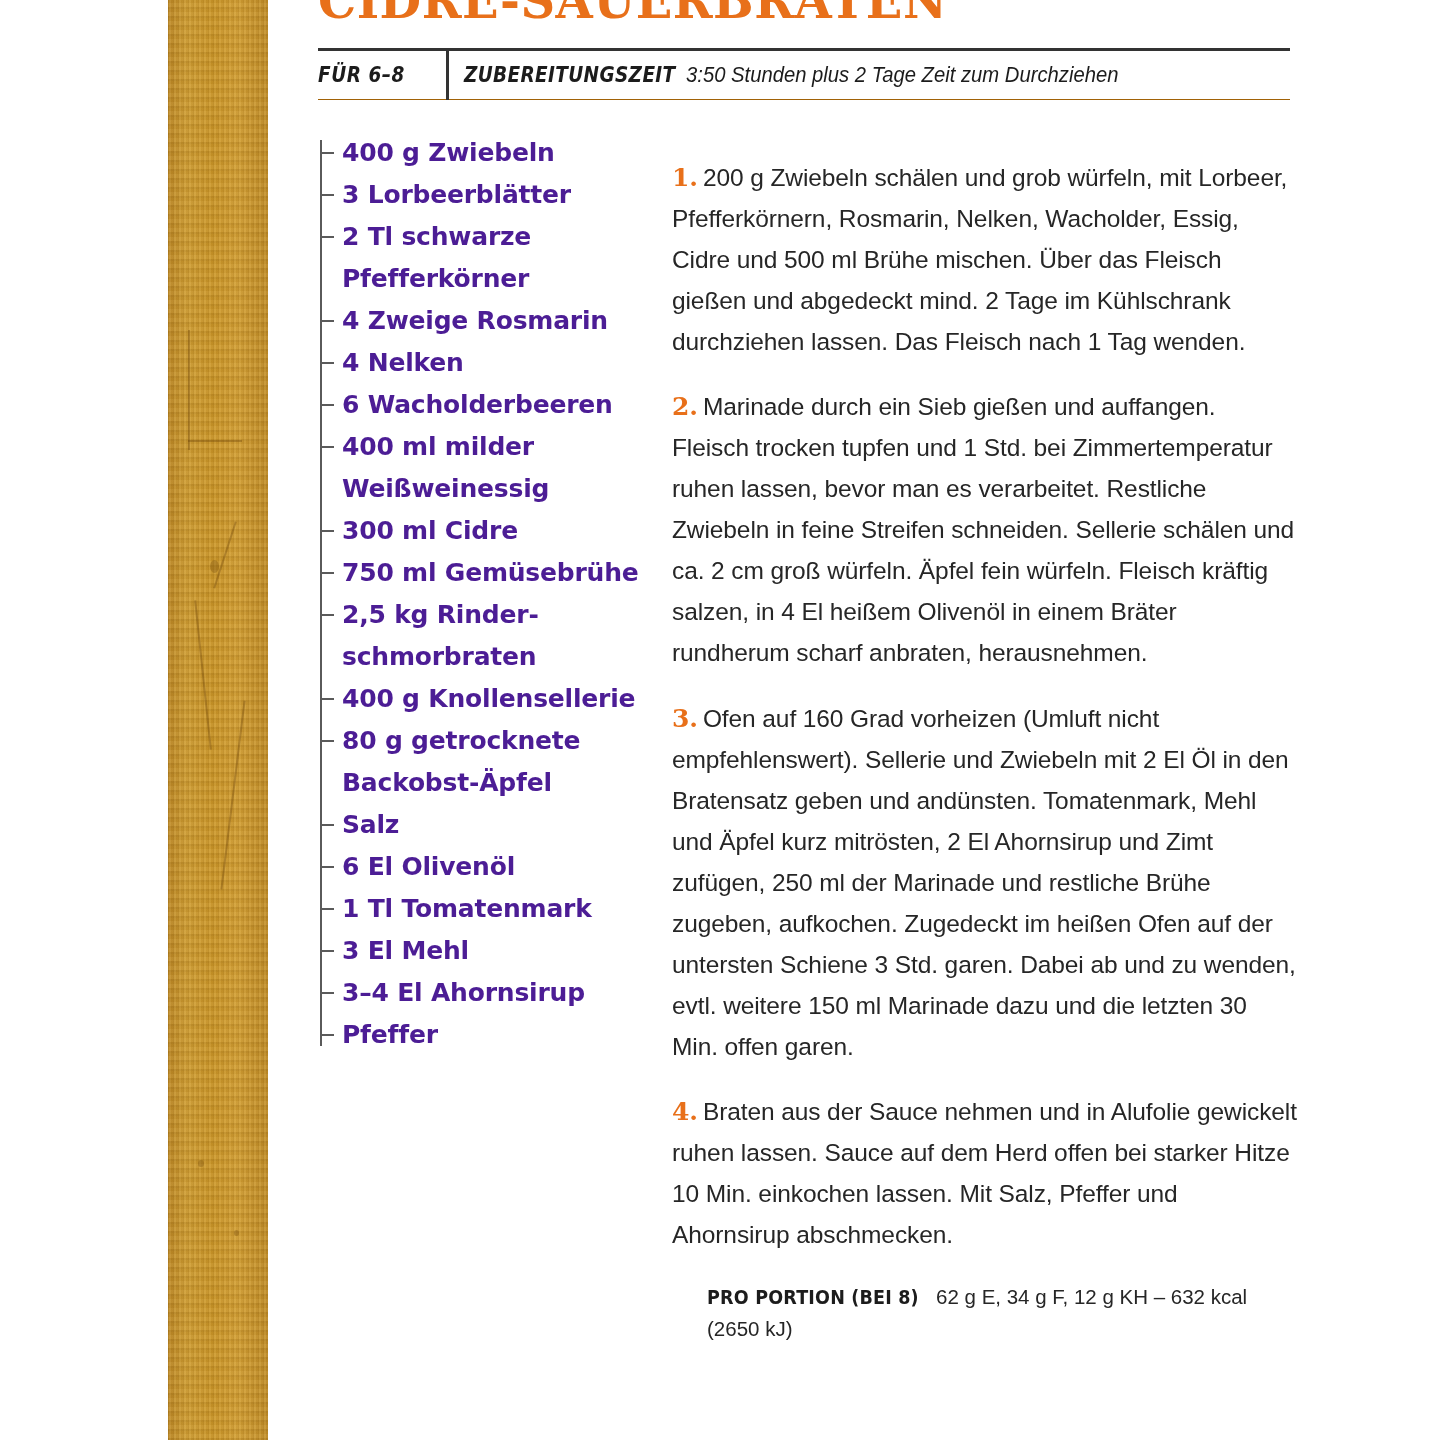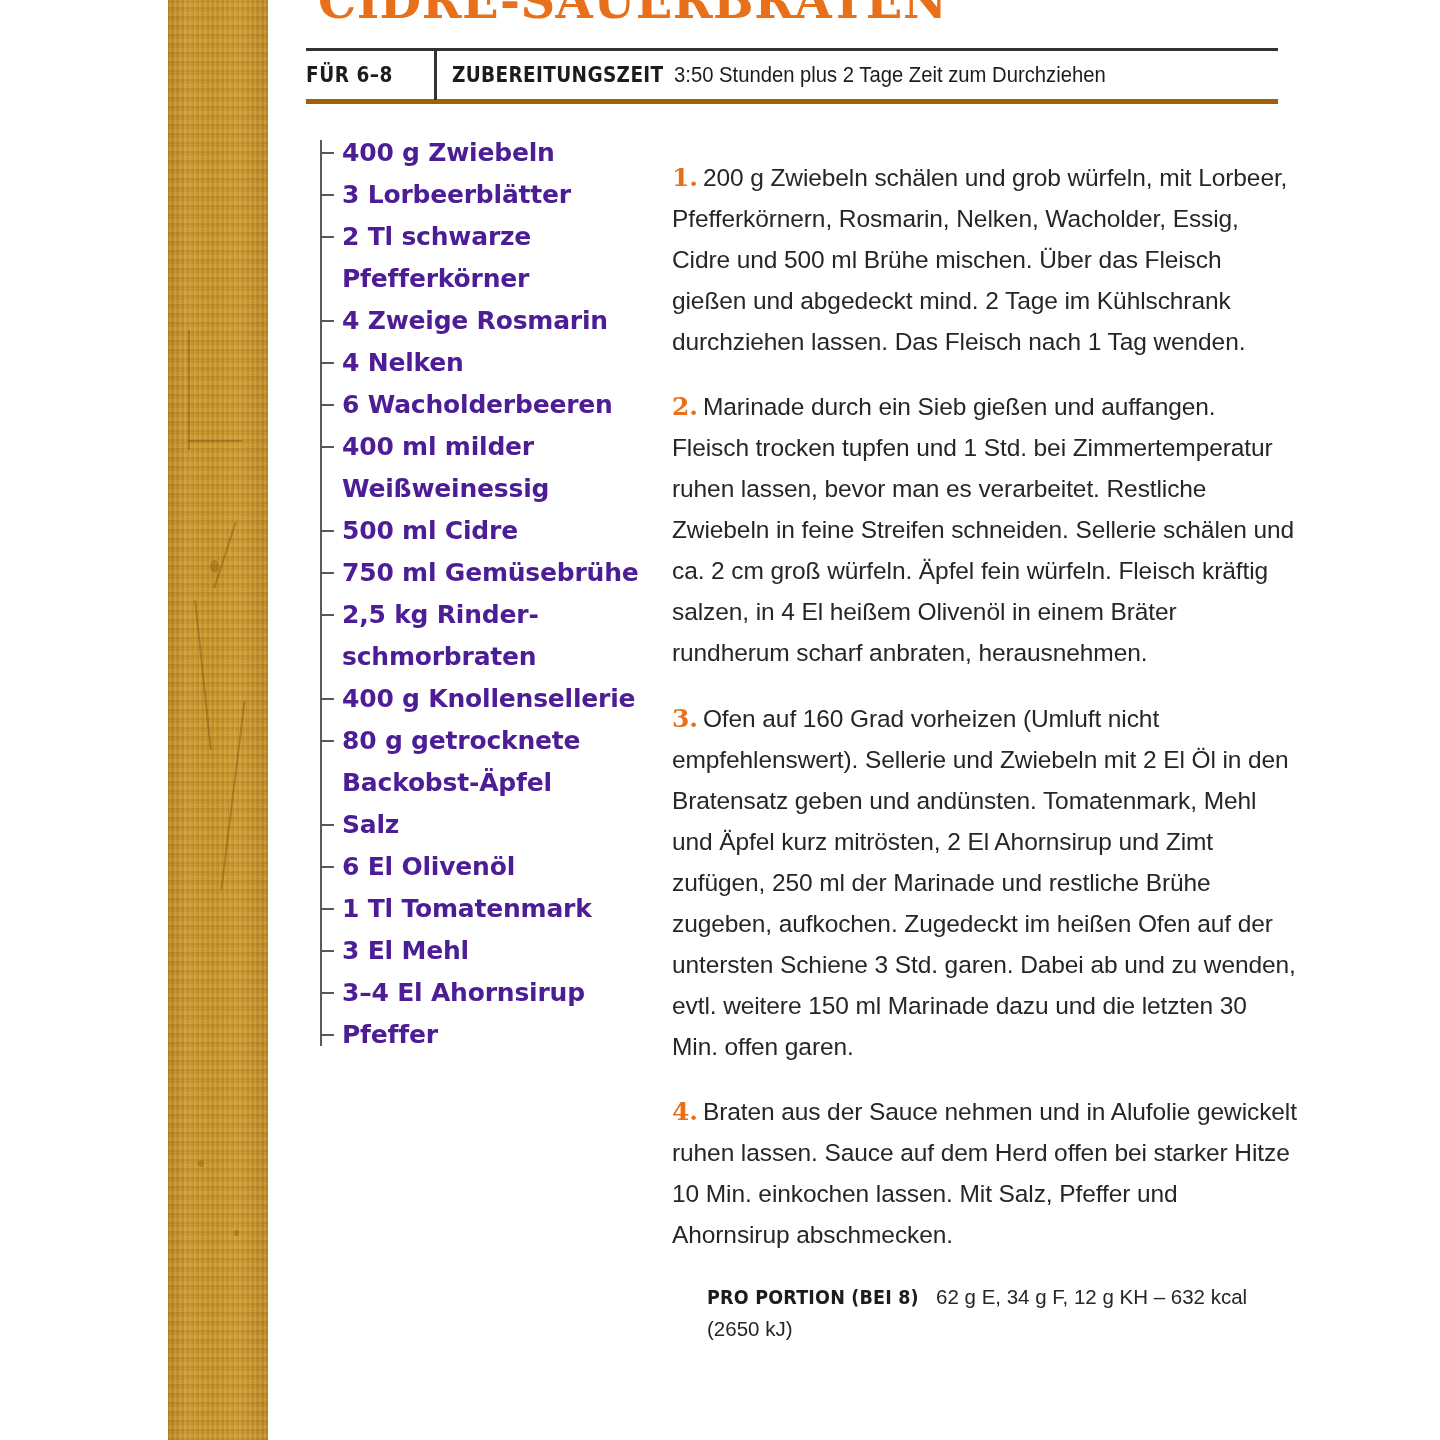--- a/index.html
+++ b/index.html
@@ -57,26 +57,27 @@
     letter-spacing: 0.5px;
     line-height: 54px;
     white-space: nowrap;
     transform: scaleX(0.96);
     transform-origin: left top;
   }
 
   
   .meta-band {
     position: absolute;
-    left: 306px;
+    left: 318px;
     top: 48px;
     width: 972px;
     height: 48px;
     border-top: 3px solid #333333;
-    border-bottom: 5px solid #a16207;
+    border-bottom: 1px solid #a16207;
+    font-style: italic;
   }
   .meta-inner {
     position: relative;
     height: 100%;
     display: flex;
     align-items: center;
   }
   .meta-servings {
     font-family: "DejaVu Sans", sans-serif;
     font-weight: 700;
@@ -238,21 +239,21 @@
   <div class="ingredients">
     <div class="ing-bracket"></div>
     <ul class="ing-list" id="ingredients-list">
         <li class="ing-item"><span>400 g Zwiebeln</span></li>
         <li class="ing-item"><span>3 Lorbeerblätter</span></li>
         <li class="ing-item"><span>2 Tl schwarze</span><span class="cont">Pfefferkörner</span></li>
         <li class="ing-item"><span>4 Zweige Rosmarin</span></li>
         <li class="ing-item"><span>4 Nelken</span></li>
         <li class="ing-item"><span>6 Wacholderbeeren</span></li>
         <li class="ing-item"><span>400 ml milder</span><span class="cont">Weißweinessig</span></li>
-        <li class="ing-item"><span>500 ml Cidre</span></li>
+        <li class="ing-item"><span>300 ml Cidre</span></li>
         <li class="ing-item"><span>750 ml Gemüsebrühe</span></li>
         <li class="ing-item"><span>2,5 kg Rinder-</span><span class="cont">schmorbraten</span></li>
         <li class="ing-item"><span>400 g Knollensellerie</span></li>
         <li class="ing-item"><span>80 g getrocknete</span><span class="cont">Backobst-Äpfel</span></li>
         <li class="ing-item"><span>Salz</span></li>
         <li class="ing-item"><span>6 El Olivenöl</span></li>
         <li class="ing-item"><span>1 Tl Tomatenmark</span></li>
         <li class="ing-item"><span>3 El Mehl</span></li>
         <li class="ing-item"><span>3–4 El Ahornsirup</span></li>
         <li class="ing-item"><span>Pfeffer</span></li>

